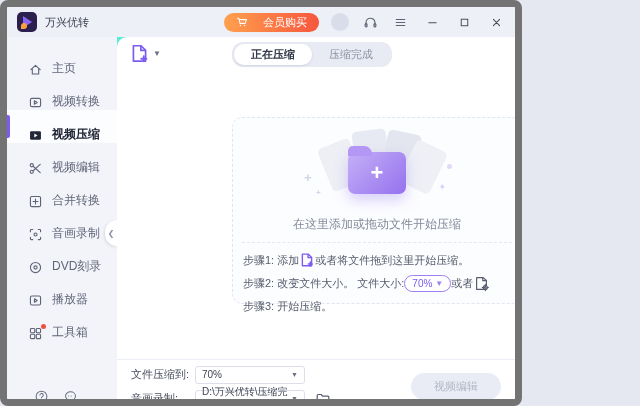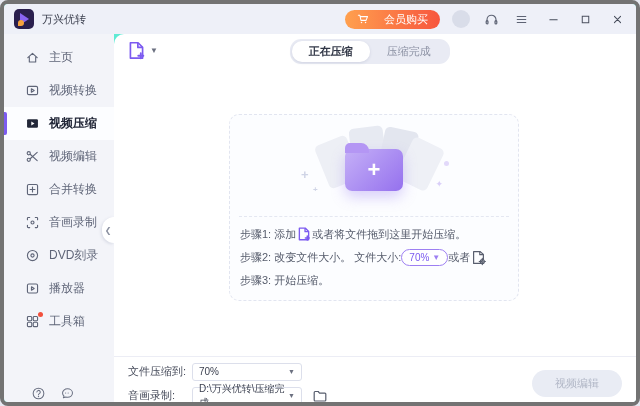--- a/index.html
+++ b/index.html
@@ -1,18 +1,18 @@
 <!DOCTYPE html>
 <html><head>
 <meta charset="utf-8">
 <style>
   *{box-sizing:border-box;margin:0;padding:0}
   html,body{width:640px;height:406px}
   body{font-family:"Liberation Sans","DejaVu Sans",sans-serif;background:#e6e8f1;overflow:hidden}
-  .window{width:640px;height:406px;background:#5eead4;border-radius:8px;overflow:hidden;position:relative;border:4px solid #737373}
+  .window{width:522px;height:406px;background:#5eead4;border-radius:8px;overflow:hidden;position:relative;border:7px solid #737373}
 
   
   .titlebar{height:30px;display:flex;align-items:center;padding:0 10px;background:#eef0f8}
   .app-logo{width:20px;height:20px;border-radius:5px;background:#2a1f4e;position:relative;flex:0 0 auto;overflow:hidden}
   .app-logo .play{position:absolute;left:6px;top:4px;width:0;height:0;border-left:9px solid #8a64f2;border-top:6px solid transparent;border-bottom:6px solid transparent}
   .app-logo .flame{position:absolute;left:4px;bottom:3px;width:6px;height:6px;border-radius:50% 50% 50% 0;background:#f7a23d}
   .app-title{font-size:11px;color:#3b3f4e;margin-left:8px}
   .tb-right{margin-left:auto;display:flex;align-items:center}
   .buy-btn{height:19px;padding:0 12px;border:none;border-radius:10px;background:linear-gradient(90deg,#ffa04e,#f7563e);color:#fff;font-size:11px;display:flex;align-items:center;gap:15px;cursor:pointer}
   .tb-icon{width:18px;height:18px;margin-left:12px;color:#5d6374;display:flex;align-items:center;justify-content:center;position:relative;cursor:pointer}
@@ -20,21 +20,21 @@
   .avatar{width:18px;height:18px;border-radius:50%;background:#d9dde9}
   .win-ctl{margin-left:14px;color:#474d5b}
   .win-ctl svg{width:13px;height:13px}
 
   
   .body{display:flex;height:376px}
   .sidebar{width:110px;background:#f3f4f9;position:relative;padding-top:7px;flex:0 0 auto}
   .main{flex:1;background:#ffffff;border-radius:10px 0 0 0;position:relative}
 
   
-  .side-item{height:33px;display:flex;align-items:center;padding-left:21px;gap:9px;font-size:12px;color:#5f6578;position:relative;cursor:pointer}
+  .side-item{height:33px;display:flex;align-items:flex-end;padding-left:21px;gap:9px;font-size:12px;color:#5f6578;position:relative;cursor:pointer}
   .side-item svg{width:15px;height:15px;flex:0 0 auto}
   .side-item.active{background:#fcfdff;color:#222738;font-weight:bold}
   .side-item.active::before{content:"";position:absolute;left:0;top:5px;bottom:5px;width:3px;background:#7c5bf0;border-radius:0 2px 2px 0}
   .icon-wrap{position:relative;display:flex}
   .badge-dot{position:absolute;top:-2px;right:-3px;width:5px;height:5px;border-radius:50%;background:#f2503d}
   .collapse{position:absolute;right:0;top:183px;width:12px;height:26px;background:#ffffff;border-radius:13px 0 0 13px;box-shadow:-1px 1px 3px rgba(90,100,140,.18);display:flex;align-items:center;justify-content:center;font-size:8px;color:#8a90a0;cursor:pointer}
   .side-footer{position:absolute;bottom:9px;left:26px;display:flex;gap:13px;color:#6a7082}
   .circle-icon{width:16px;height:16px;display:flex;align-items:center;justify-content:center;cursor:pointer}
   .circle-icon svg{width:15px;height:15px}
 
@@ -251,20 +251,21 @@
           <span class="paper p3"></span>
           <span class="paper p4"></span>
           <span class="spark s1">+</span>
           <span class="spark s2">+</span>
           <span class="spark s3">✦</span>
           <span class="spark s4"></span>
           <div class="folder">
             <div class="folder-plus">+</div>
           </div>
         </div>
+        <div class="hint">在这里添加或拖动文件开始压缩</div>
         <div class="card-sep"></div>
         <div class="steps">
           <div class="step">
             <span>步骤1: 添加</span>
             <svg class="doc-add-sm" viewBox="0 0 20 20" fill="none" stroke="#7c5bf0" stroke-width="1.7" stroke-linejoin="round">
                 <path d="M4.2 2.6h7.3l4.3 4.3v10.3H4.2z"></path>
                 <path d="M11.3 2.8v4.3h4.4"></path>
                 <path d="M14.1 12.6v4.8M11.7 15h4.8" stroke-width="1.9" stroke-linecap="round"></path>
               </svg>
             <span>或者将文件拖到这里开始压缩。</span>

